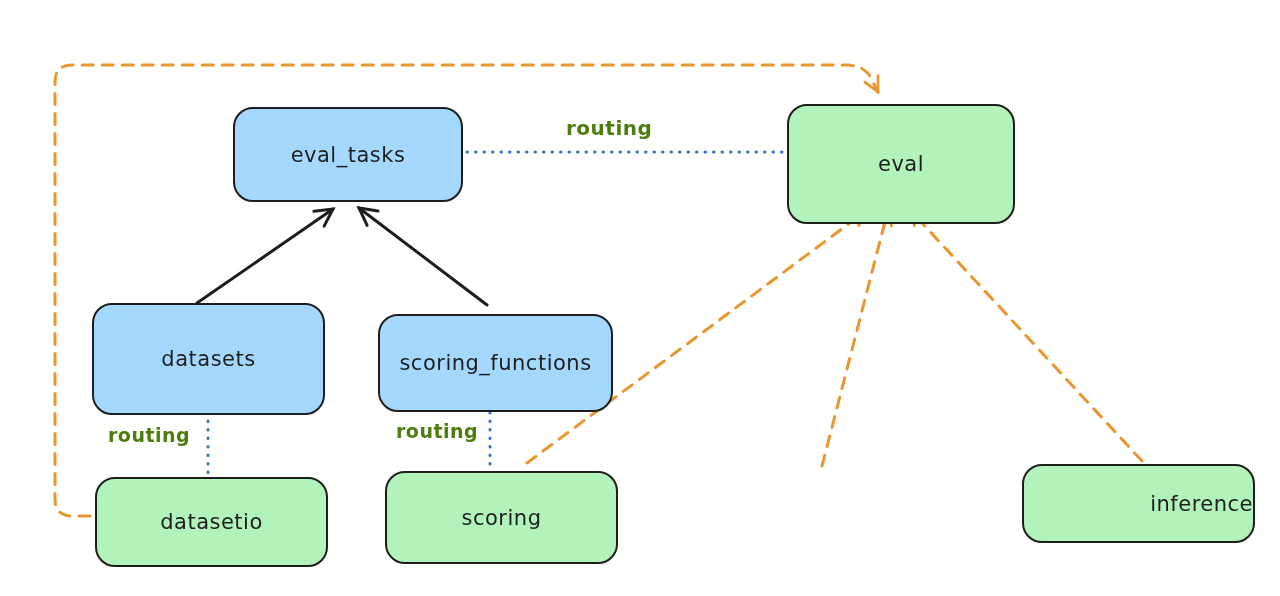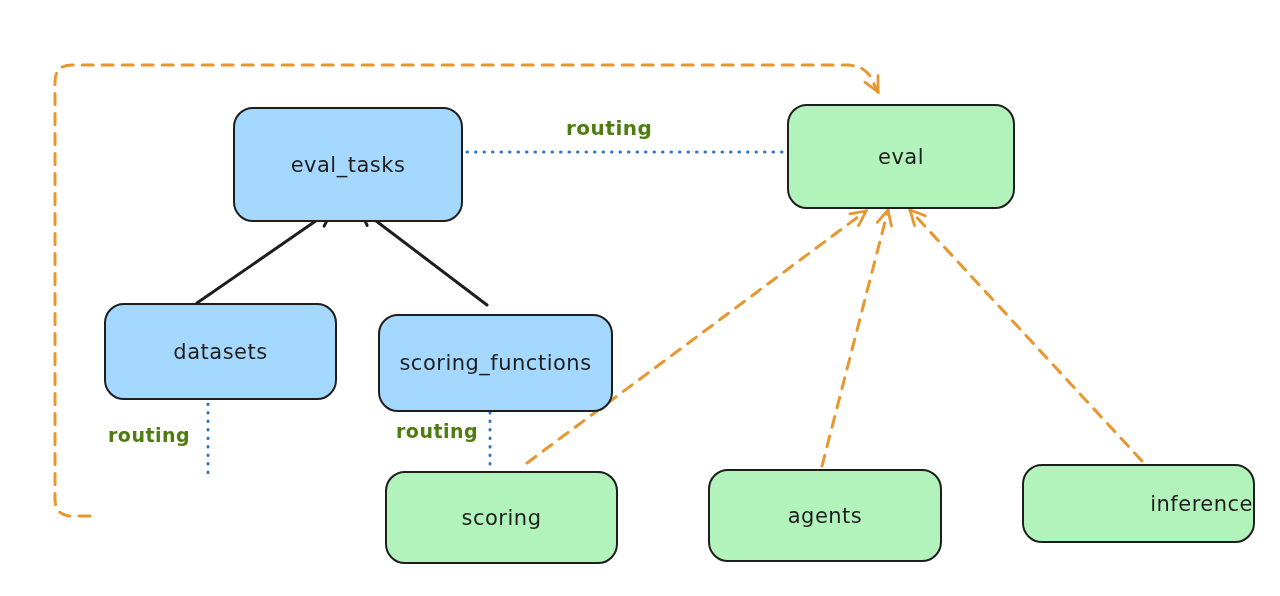--- a/index.html
+++ b/index.html
@@ -49,23 +49,23 @@
     display: flex;
     align-items: center;
     justify-content: center;
     font-size: 21px;
     color: #1e1e1e;
     letter-spacing: 0.5px;
   }
   .node.blue  { background: #a5d8ff; }
   .node.green { background: #b2f2bb; }
 
-  .node-eval_tasks        { left: 233px;  top: 107px; width: 230px; height: 115px; align-items: center; }
-  .node-eval              { left: 787px;  top: 104px; width: 228px; height: 105px; }
-  .node-datasets          { left: 104px;   top: 303px; width: 233px; height: 97px; }
+  .node-eval_tasks        { left: 233px;  top: 107px; width: 230px; height: 95px; align-items: center; }
+  .node-eval              { left: 787px;  top: 104px; width: 228px; height: 120px; }
+  .node-datasets          { left: 92px;   top: 303px; width: 233px; height: 112px; }
   .node-scoring_functions { left: 378px;  top: 302px; width: 235px; height: 98px; margin-top: 12px; }
   .node-datasetio         { left: 95px;   top: 477px; width: 233px; height: 90px; }
   .node-scoring           { left: 385px;  top: 471px; width: 233px; height: 93px; }
   .node-agents            { left: 708px;  top: 469px; width: 234px; height: 93px; }
   .node-inference         { left: 1022px; top: 464px; width: 233px; height: 79px; justify-content: flex-end; }
 
   .edge-label {
     position: absolute;
     color: #4d7c0f;
     font-size: 20px;
@@ -119,28 +119,28 @@
   </div>
 
   <div class="node blue node-datasets">
     <span>datasets</span>
   </div>
 
   <div class="node blue node-scoring_functions">
     <span>scoring_functions</span>
   </div>
 
+  <div class="node green node-datasetio">
+    <span>datasetio</span>
+  </div>
 
   <div class="node green node-scoring">
     <span>scoring</span>
   </div>
 
-  <div class="node green node-agents">
-    <span>agents</span>
-  </div>
 
   <div class="node green node-inference">
     <span>inference</span>
   </div>
 
   <div class="edge-label edge-label-top">routing</div>
 
   <div class="edge-label edge-label-left">routing</div>
 
   <div class="edge-label edge-label-mid">routing</div>

